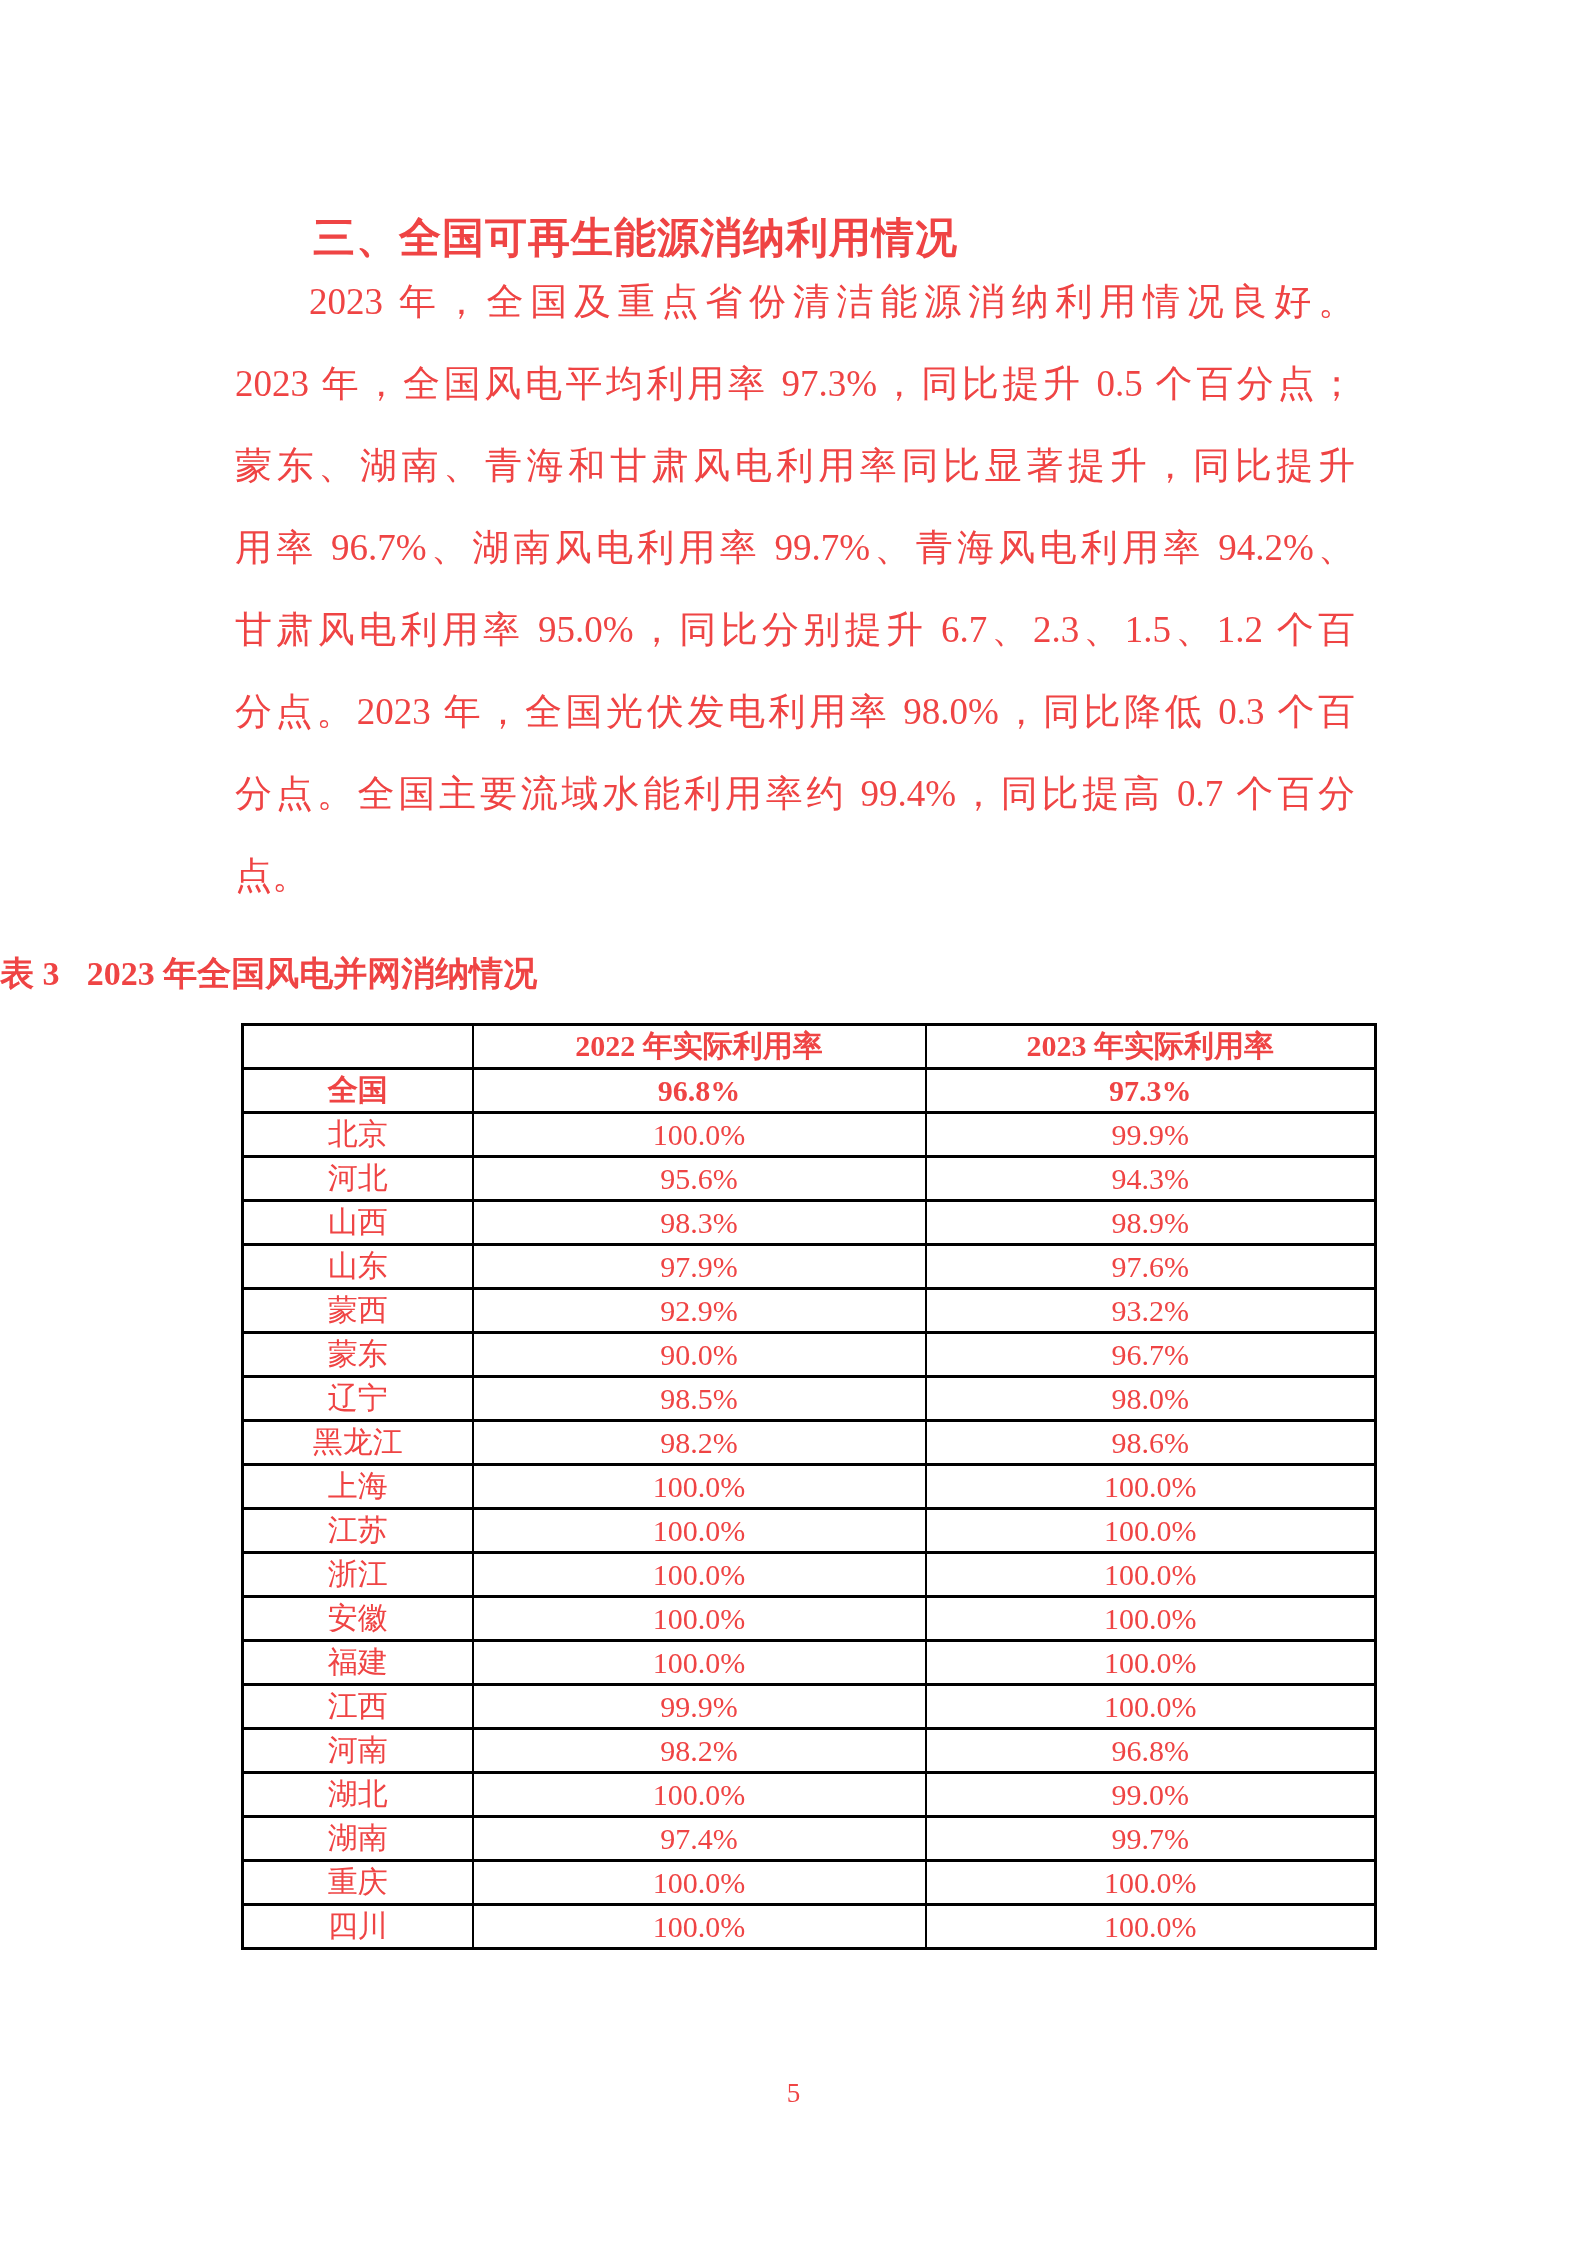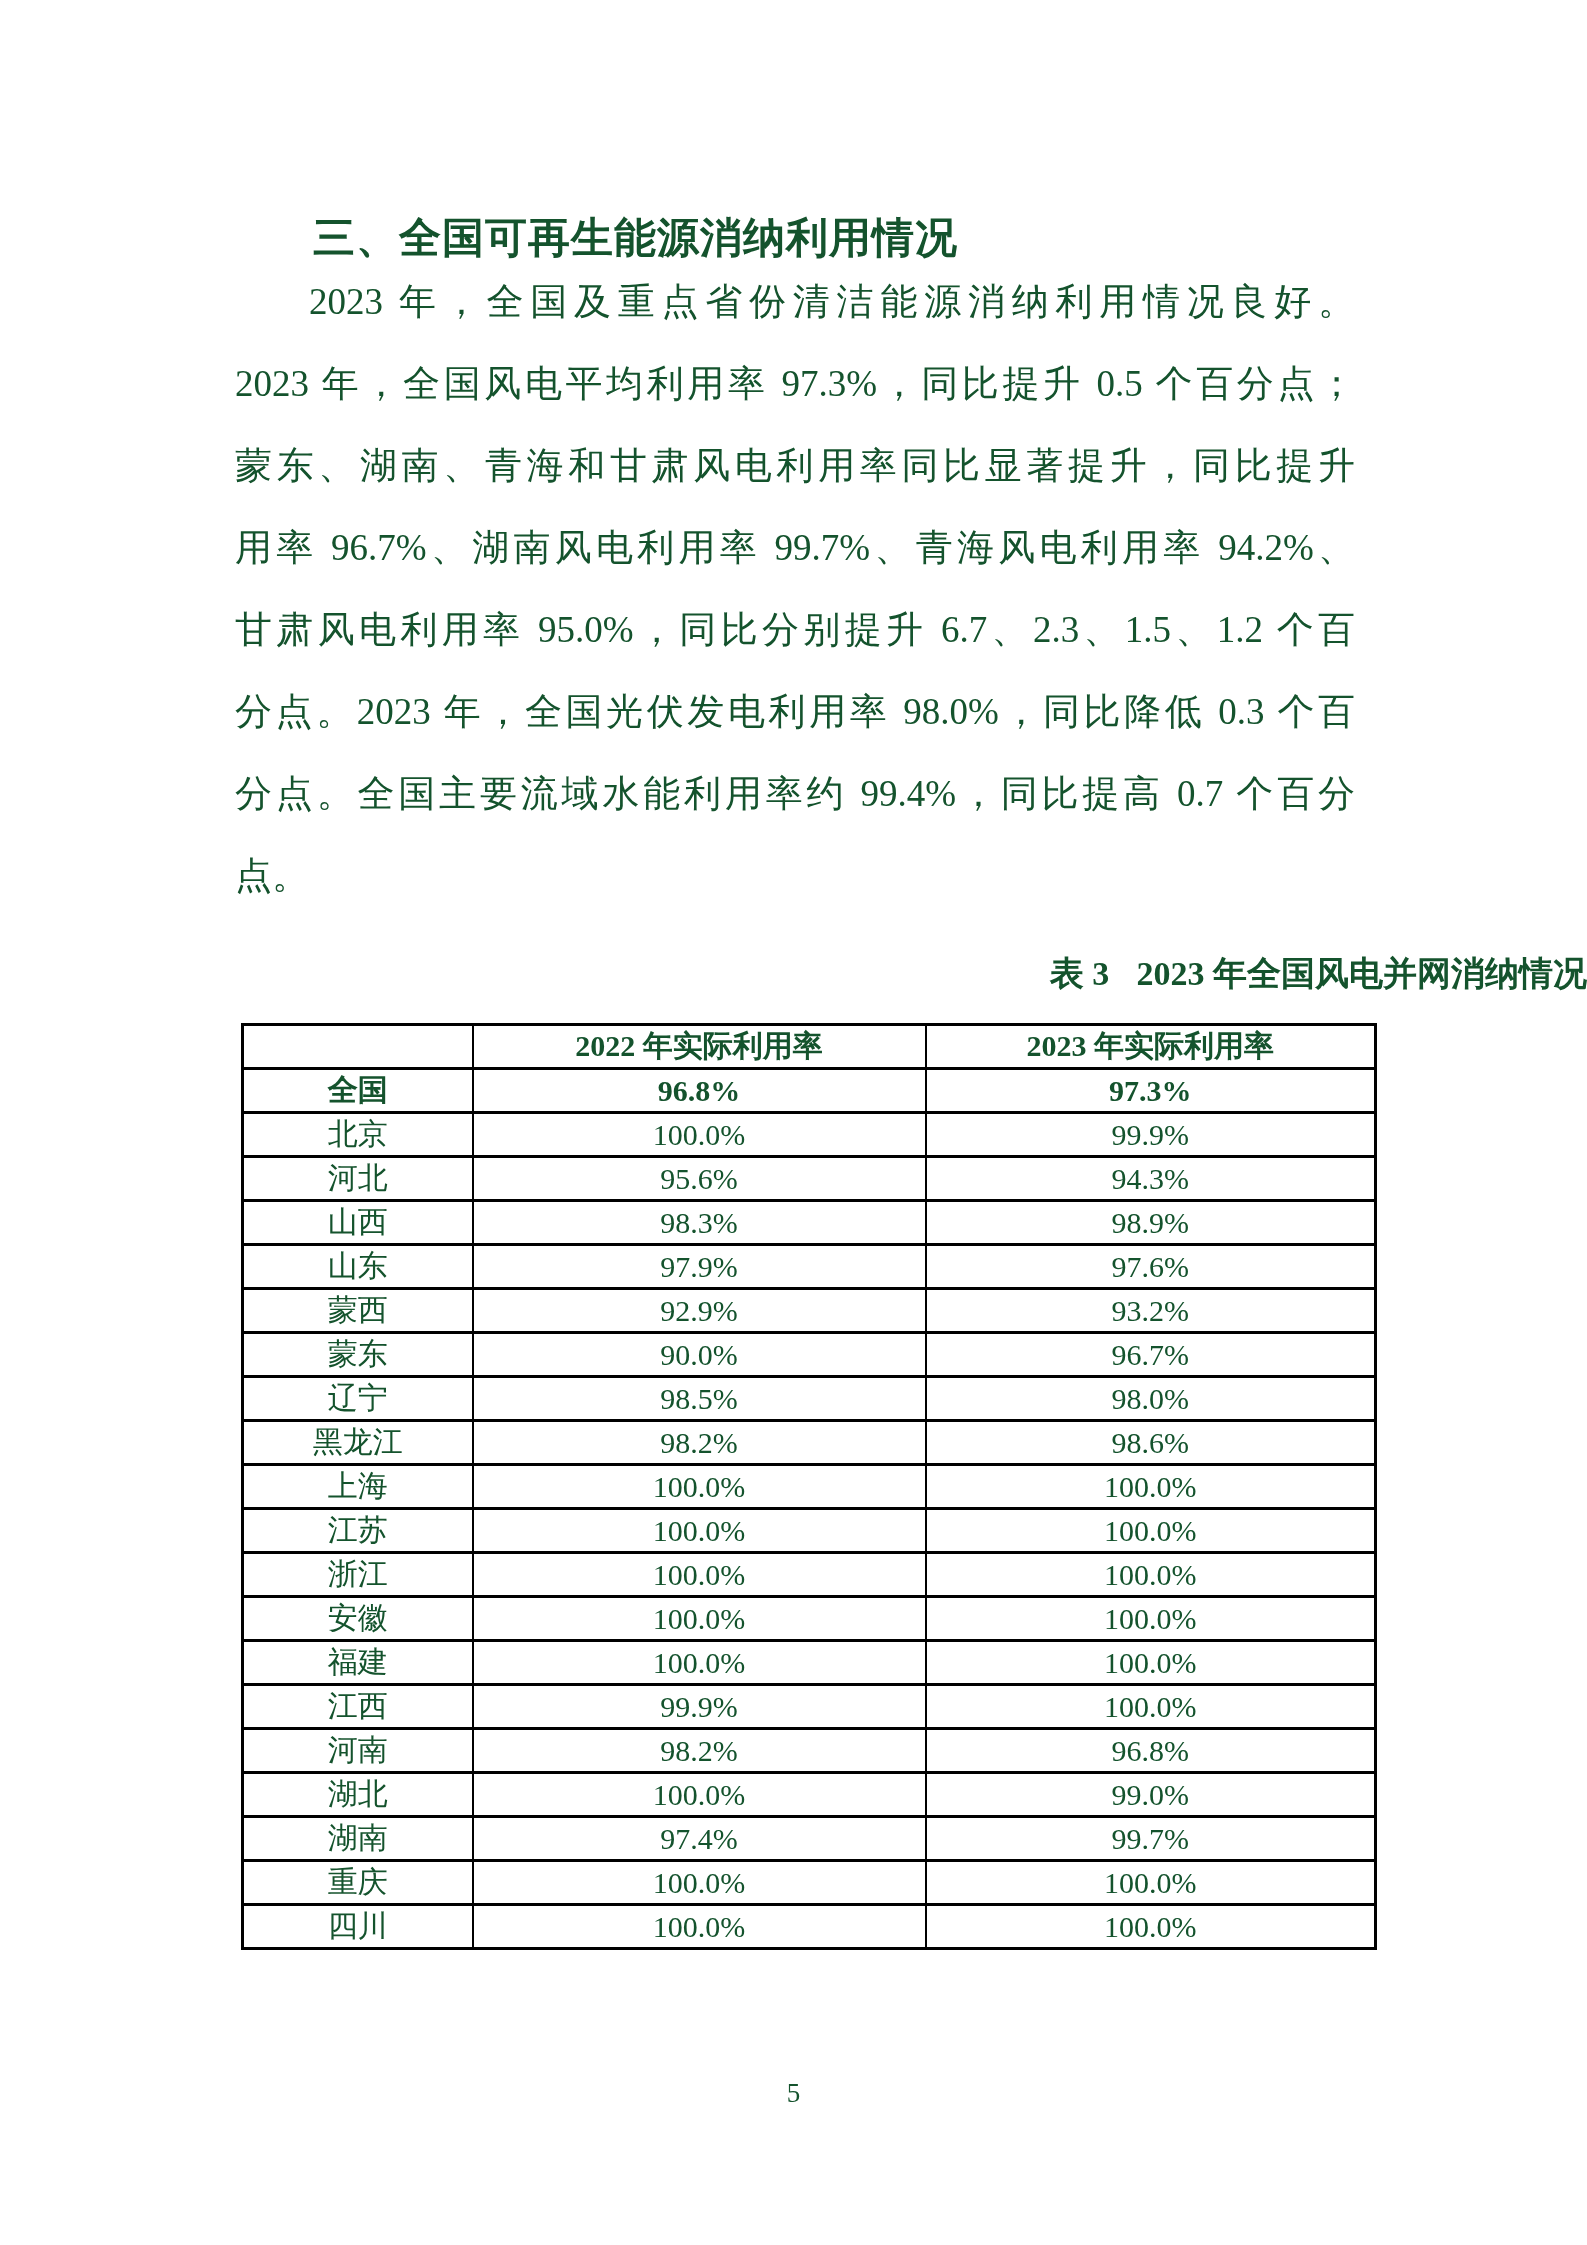--- a/index.html
+++ b/index.html
@@ -5,21 +5,21 @@
   html, body {
     margin: 0;
     padding: 0;
     background: #ffffff;
   }
   .page {
     position: relative;
     width: 1587px;
     height: 2245px;
     background: #ffffff;
-    color: #14532d;
+    color: #ef4444;
     font-family: "Liberation Serif", "DejaVu Serif", serif;
     overflow: hidden;
   }
   .heading {
     position: absolute;
     left: 313px;
     top: 214px;
     font-family: "Liberation Sans", "DejaVu Sans", sans-serif;
     font-weight: bold;
     font-size: 42px;
@@ -44,21 +44,21 @@
   .para-line.indent { text-indent: 2em; }
   .para-line.plain {
     text-align: left;
     text-align-last: left;
   }
   .table-caption {
     position: absolute;
     left: 0;
     top: 948px;
     width: 1587px;
-    text-align: right;
+    text-align: left;
     font-size: 34px;
     font-weight: bold;
     line-height: 52px;
   }
   .table-caption .cap-label { margin-right: 0.8em; }
   .wind-table {
     position: absolute;
     left: 241px;
     top: 1023px;
     width: 1133px;

